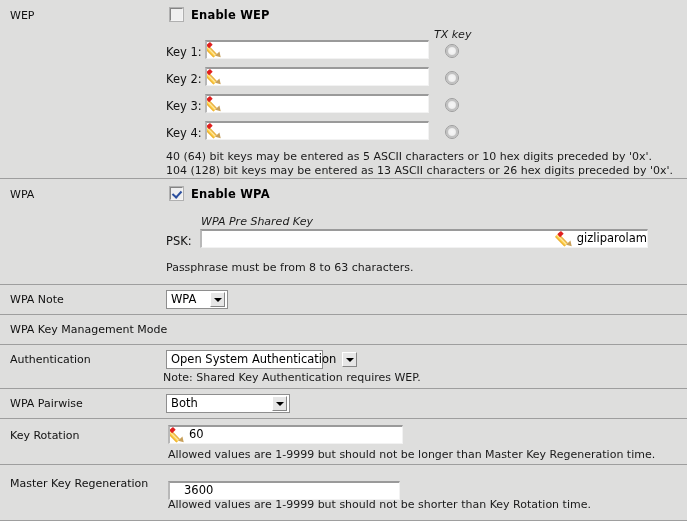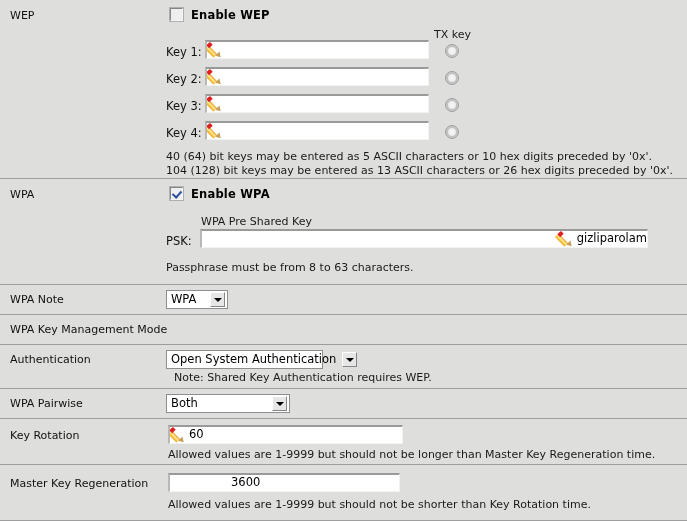--- a/index.html
+++ b/index.html
@@ -190,20 +190,21 @@
   .helptext {
     font-size: 11px;
     color: #1a1a1a;
     white-space: nowrap;
     line-height: 13px;
   }
   .smalllabel {
     font-size: 11px;
     color: #1a1a1a;
     white-space: nowrap;
+    font-style: italic;
   }
   .keylabel {
     position: absolute;
     font-size: 11.5px;
     color: #111;
     white-space: nowrap;
   }
 </style>
 </head>
 <body>
@@ -312,21 +313,21 @@
   </div>
 
   <div class="row" style="height:44px;">
     <div class="row-label" style="top:8px;">Authentication</div>
     <div class="sel" style="position:absolute;left:166px;top:5px;width:157px;">
       <span class="sel-val">Open System Authentication</span>
       <span class="arrow-btn">
           <span class="tri"></span>
         </span>
     </div>
-    <div class="helptext" style="position:absolute;left:174px;top:26px;">Note: Shared Key Authentication requires WEP.</div>
+    <div class="helptext" style="position:absolute;left:163px;top:26px;">Note: Shared Key Authentication requires WEP.</div>
   </div>
 
   <div class="row" style="height:30px;">
     <div class="row-label" style="top:8px;">WPA Pairwise</div>
     <div class="sel" style="position:absolute;left:166px;top:5px;width:124px;">
       <span class="sel-val">Both</span>
       <span class="arrow-btn">
           <span class="tri"></span>
         </span>
     </div>
@@ -340,19 +341,19 @@
           <span class="tip"></span>
           <span class="point"></span>
         </span>
       <span class="val">60</span>
     </div>
     <div class="helptext" style="position:absolute;left:168px;top:29px;">Allowed values are 1-9999 but should not be longer than Master Key Regeneration time.</div>
   </div>
 
   <div class="row" style="height:56px;border-bottom:1px solid #9e9e9e;">
     <div class="row-label" style="top:12px;">Master Key Regeneration</div>
-    <div class="inp pad-text" style="position:absolute;left:168px;top:8px;width:232px;padding-left:47px;">
+    <div class="inp pad-text" style="position:absolute;left:168px;top:16px;width:232px;">
       <span class="val">3600</span>
     </div>
     <div class="helptext" style="position:absolute;left:168px;top:33px;">Allowed values are 1-9999 but should not be shorter than Key Rotation time.</div>
   </div>
 
 </div>
 
 </body></html>

